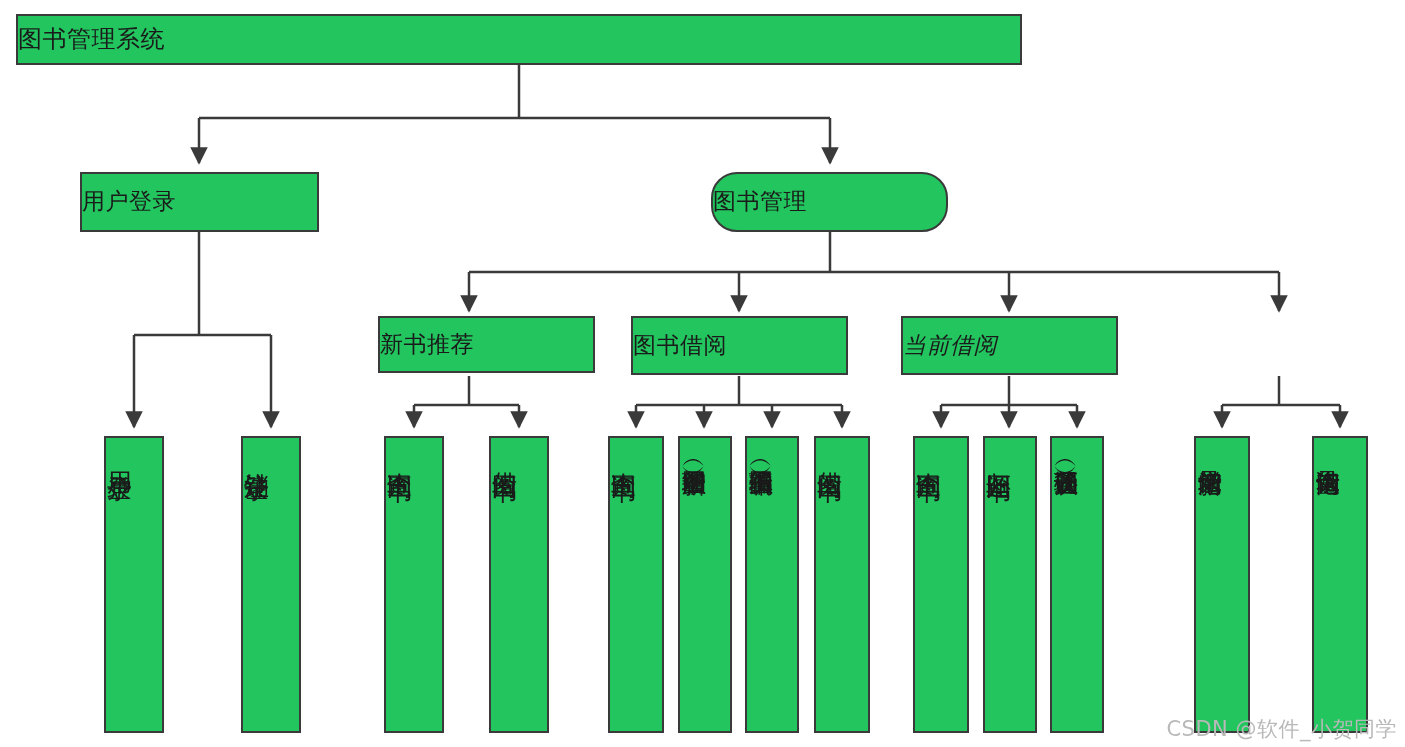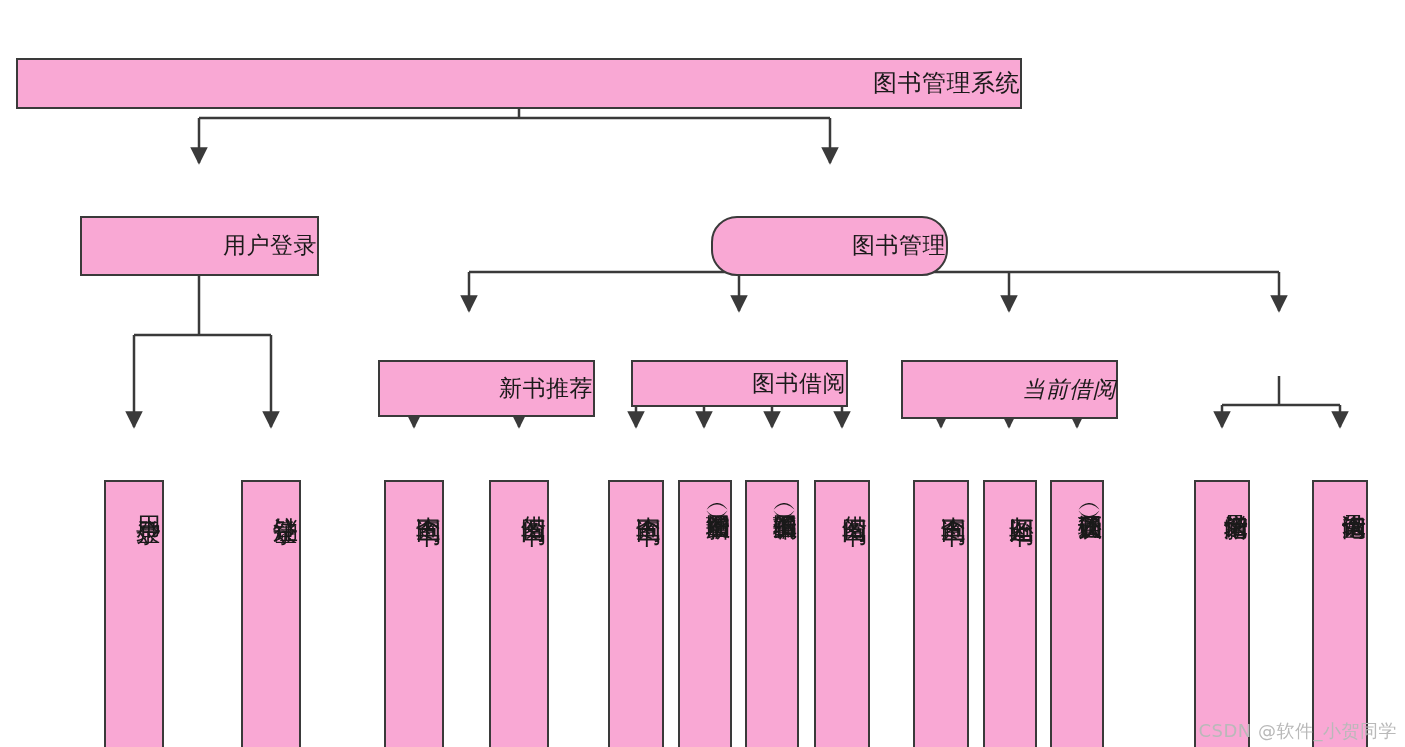--- a/index.html
+++ b/index.html
@@ -21,26 +21,25 @@
     position: absolute;
     left: 0;
     top: 0;
     width: 1405px;
     height: 747px;
   }
   .node {
     position: absolute;
     box-sizing: border-box;
     border: 2.5px solid #3a3a3a;
-    background: #f9a8d4;
+    background: #22c55e;
     display: flex;
     align-items: center;
-    justify-content: flex-end;
+    justify-content: flex-start;
     color: #1a1a1a;
-    margin-top: 44px;
   }
   .node-label {
     display: block;
     text-align: center;
     line-height: 1.18;
   }
   
   .h-node .node-label {
     writing-mode: horizontal-tb;
     font-size: 23px;
@@ -63,21 +62,21 @@
     white-space: nowrap;
   }
   .v-node.tall-label .node-label {
     font-size: 24px;
     letter-spacing: 0px;
   }
   .watermark {
     position: absolute;
     right: 8px;
     bottom: 4px;
-    font-size: 18px;
+    font-size: 21px;
     color: #b9b9b9;
     letter-spacing: 0.5px;
     white-space: nowrap;
     pointer-events: none;
   }
 </style>
 </head>
 <body>
 
 <div id="canvas">
@@ -139,21 +138,21 @@
   <div class="node h-node" style="left:80px; top:172px; width:239px; height:60px;">
     <span class="node-label">用户登录</span>
   </div>
   <div class="node h-node" style="left:711px; top:172px; width:237px; height:60px;border-radius:26px;">
     <span class="node-label">图书管理</span>
   </div>
 
   <div class="node h-node" style="left:378px; top:316px; width:217px; height:57px;">
     <span class="node-label">新书推荐</span>
   </div>
-  <div class="node h-node" style="left:631px; top:316px; width:217px; height:47px;">
+  <div class="node h-node" style="left:631px; top:316px; width:217px; height:59px;">
     <span class="node-label">图书借阅</span>
   </div>
   <div class="node h-node" style="left:901px; top:316px; width:217px; height:59px;font-style:italic;">
     <span class="node-label">当前借阅</span>
   </div>
 
   <div class="node v-node" style="left:104px; top:436px; width:60px; height:297px;">
     <span class="node-label">用户登录</span>
   </div>
   <div class="node v-node" style="left:241px; top:436px; width:60px; height:297px;">

